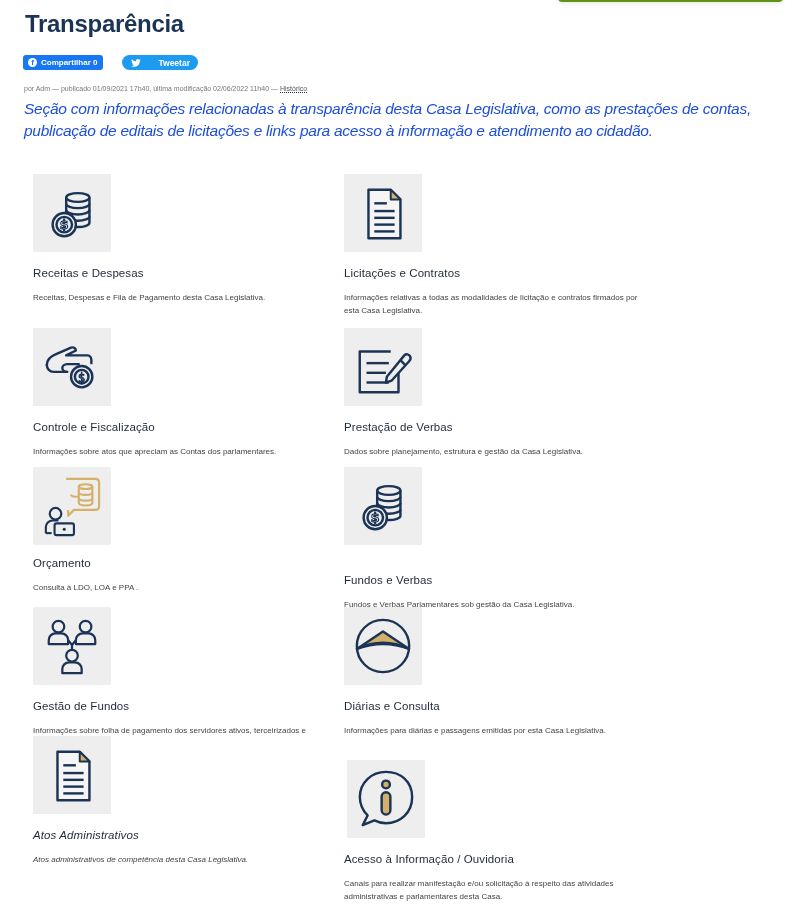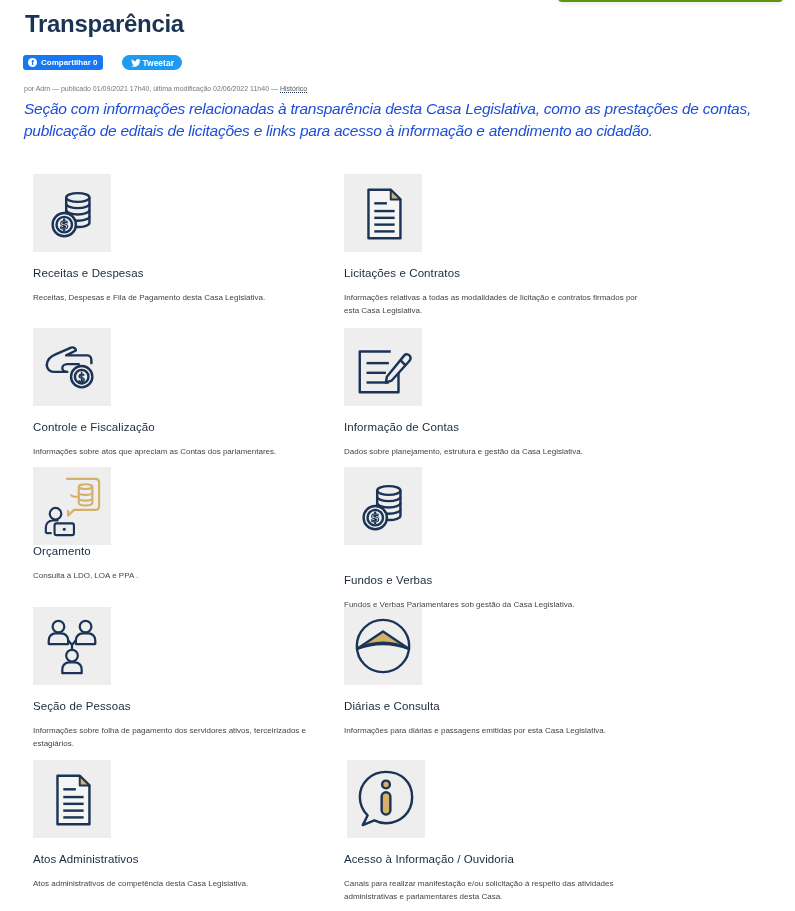--- a/index.html
+++ b/index.html
@@ -21,21 +21,21 @@
     .fb-btn {
       display: flex; align-items: center; gap: 4px;
       background: #1877f2; color: #fff; font-size: 8px; font-weight: bold;
       height: 15px; padding: 0 6px 0 5px; border-radius: 3px;
     }
     .fb-icon {
       width: 9px; height: 9px; border-radius: 50%; background: #fff; color: #1877f2;
       font-size: 8px; font-weight: bold; line-height: 10px; text-align: center;
     }
     .tw-btn {
-      display: flex; align-items: center; gap: 1px;
+      display: flex; align-items: center; gap: 17px;
       background: #1d9bf0; color: #fff; font-size: 8.5px; font-weight: bold;
       height: 15px; padding: 0 8px 0 9px; border-radius: 8px;
     }
     .tw-icon { width: 10px; height: 8px; }
 
     .byline {
       position: absolute; left: 24px; top: 85px;
       font-size: 7px; color: #777;
     }
     .byline .hist { color: #555; border-bottom: 1px dotted #1b3456; }
@@ -139,40 +139,40 @@
   <div class="icon-box">
     <svg viewBox="0 0 64 64" fill="none" stroke="#1b3456" stroke-width="2.5" stroke-linejoin="round">
       <path d="M40 16H8v42h40V34"></path>
       <line x1="15" y1="28" x2="38" y2="28"></line>
       <line x1="15" y1="38" x2="35" y2="38"></line>
       <line x1="15" y1="48" x2="38" y2="48"></line>
       <path d="M36 42l18-22c2-2 5-1 6 1s0 4-1 5L41 46l-6 2z" fill="#eeeeee"></path>
       <line x1="50" y1="25" x2="55" y2="30"></line>
     </svg>
   </div>
-  <div class="title">Informação de Contas</div>
+  <div class="title">Prestação de Verbas</div>
   <div class="desc">Dados sobre planejamento, estrutura e gestão da Casa Legislativa.</div>
 </div>
 
 <div class="card" style="left:33px; top:467px;">
   <div class="icon-box">
     <svg viewBox="0 0 64 64" fill="none" stroke-width="2.2" stroke-linejoin="round">
       <path d="M26 4h30c3 0 4 1 4 4v24c0 3-1 4-4 4H34l-6 6v-6" stroke="#d4b06a"></path>
       <ellipse cx="46" cy="12" rx="7" ry="2.5" stroke="#d4b06a"></ellipse>
       <path d="M39 12v17c0 1.5 3 2.5 7 2.5s7-1 7-2.5V12" stroke="#d4b06a"></path>
       <path d="M39 18c0 1.5 3 2.5 7 2.5s7-1 7-2.5M39 24c0 1.5 3 2.5 7 2.5s7-1 7-2.5" stroke="#d4b06a"></path>
       <path d="M31 20c0 1.5 3 2.5 7 2.5" stroke="#d4b06a"></path>
       <circle cx="15" cy="40" r="6" stroke="#1b3456"></circle>
       <path d="M5 60v-6c0-4 3-7 7-7h6" stroke="#1b3456"></path>
       <path d="M5 60h6" stroke="#1b3456"></path>
       <rect x="14" y="50" width="20" height="12" rx="2" stroke="#1b3456"></rect>
       <circle cx="24" cy="56" r="1.6" fill="#1b3456" stroke="none"></circle>
     </svg>
   </div>
-  <div class="title" style="margin-top:0;">Orçamento</div>
+  <div class="title" style="margin-top:12px;">Orçamento</div>
   <div class="desc">Consulta à LDO, LOA e PPA .</div>
 </div>
 
 <div class="card" style="left:344px; top:467px;">
   <div class="icon-box">
     <svg viewBox="0 0 64 64" fill="none" stroke="#1b3456" stroke-width="2.5">
       <ellipse cx="38" cy="16" rx="12" ry="4.5"></ellipse>
       <path d="M26 16v26c0 2.5 5.4 4.5 12 4.5s12-2 12-4.5V16"></path>
       <path d="M26 22.5c0 2.5 5.4 4.5 12 4.5s12-2 12-4.5"></path>
       <path d="M26 29c0 2.5 5.4 4.5 12 4.5s12-2 12-4.5"></path>
@@ -191,37 +191,37 @@
     <svg viewBox="0 0 64 64" fill="none" stroke="#1b3456" stroke-width="2.3" stroke-linejoin="round">
       <circle cx="18" cy="12" r="6"></circle>
       <path d="M8 30v-4c0-4 3-7 7-7h6c4 0 7 3 7 7v4z"></path>
       <circle cx="46" cy="12" r="6"></circle>
       <path d="M36 30v-4c0-4 3-7 7-7h6c4 0 7 3 7 7v4z"></path>
       <path d="M28 26l4 5 4-5M32 31v4"></path>
       <circle cx="32" cy="42" r="6"></circle>
       <path d="M22 60v-4c0-4 3-7 7-7h6c4 0 7 3 7 7v4z"></path>
     </svg>
   </div>
-  <div class="title">Seção de Pessoas</div>
+  <div class="title">Gestão de Fundos</div>
   <div class="desc">Informações sobre folha de pagamento dos servidores ativos, terceirizados e estagiários.</div>
 </div>
 
 <div class="card" style="left:344px; top:607px;">
   <div class="icon-box">
     <svg viewBox="0 0 64 64" fill="none" stroke="#1b3456" stroke-width="2.5" stroke-linejoin="round">
       <path d="M5 35 L32 17 L59 35 Q32 25 5 35z" fill="#d4b06a"></path>
       <path d="M5 35 Q32 22 59 35" fill="none"></path>
       <circle cx="32" cy="32" r="27"></circle>
     </svg>
   </div>
   <div class="title">Diárias e Consulta</div>
   <div class="desc">Informações para diárias e passagens emitidas por esta Casa Legislativa.</div>
 </div>
 
-<div class="card" style="left:33px; top:760px;">
+<div class="card" style="left:33px; top:736px;font-style:italic;">
   <div class="icon-box">
     <svg viewBox="0 0 64 64">
       <path d="M17 8h23l10 10v40H17z" fill="#f5f5f5" stroke="#1b3456" stroke-width="2.5" stroke-linejoin="round"></path>
       <path d="M40 8v10h10z" fill="#d4b06a" stroke="#1b3456" stroke-width="2" stroke-linejoin="round"></path>
       <g stroke="#1b3456" stroke-width="2.5">
         <line x1="23" y1="22" x2="36" y2="22"></line>
         <line x1="23" y1="30" x2="44" y2="30"></line>
         <line x1="23" y1="37" x2="44" y2="37"></line>
         <line x1="23" y1="44" x2="44" y2="44"></line>
         <line x1="23" y1="51" x2="44" y2="51"></line>

